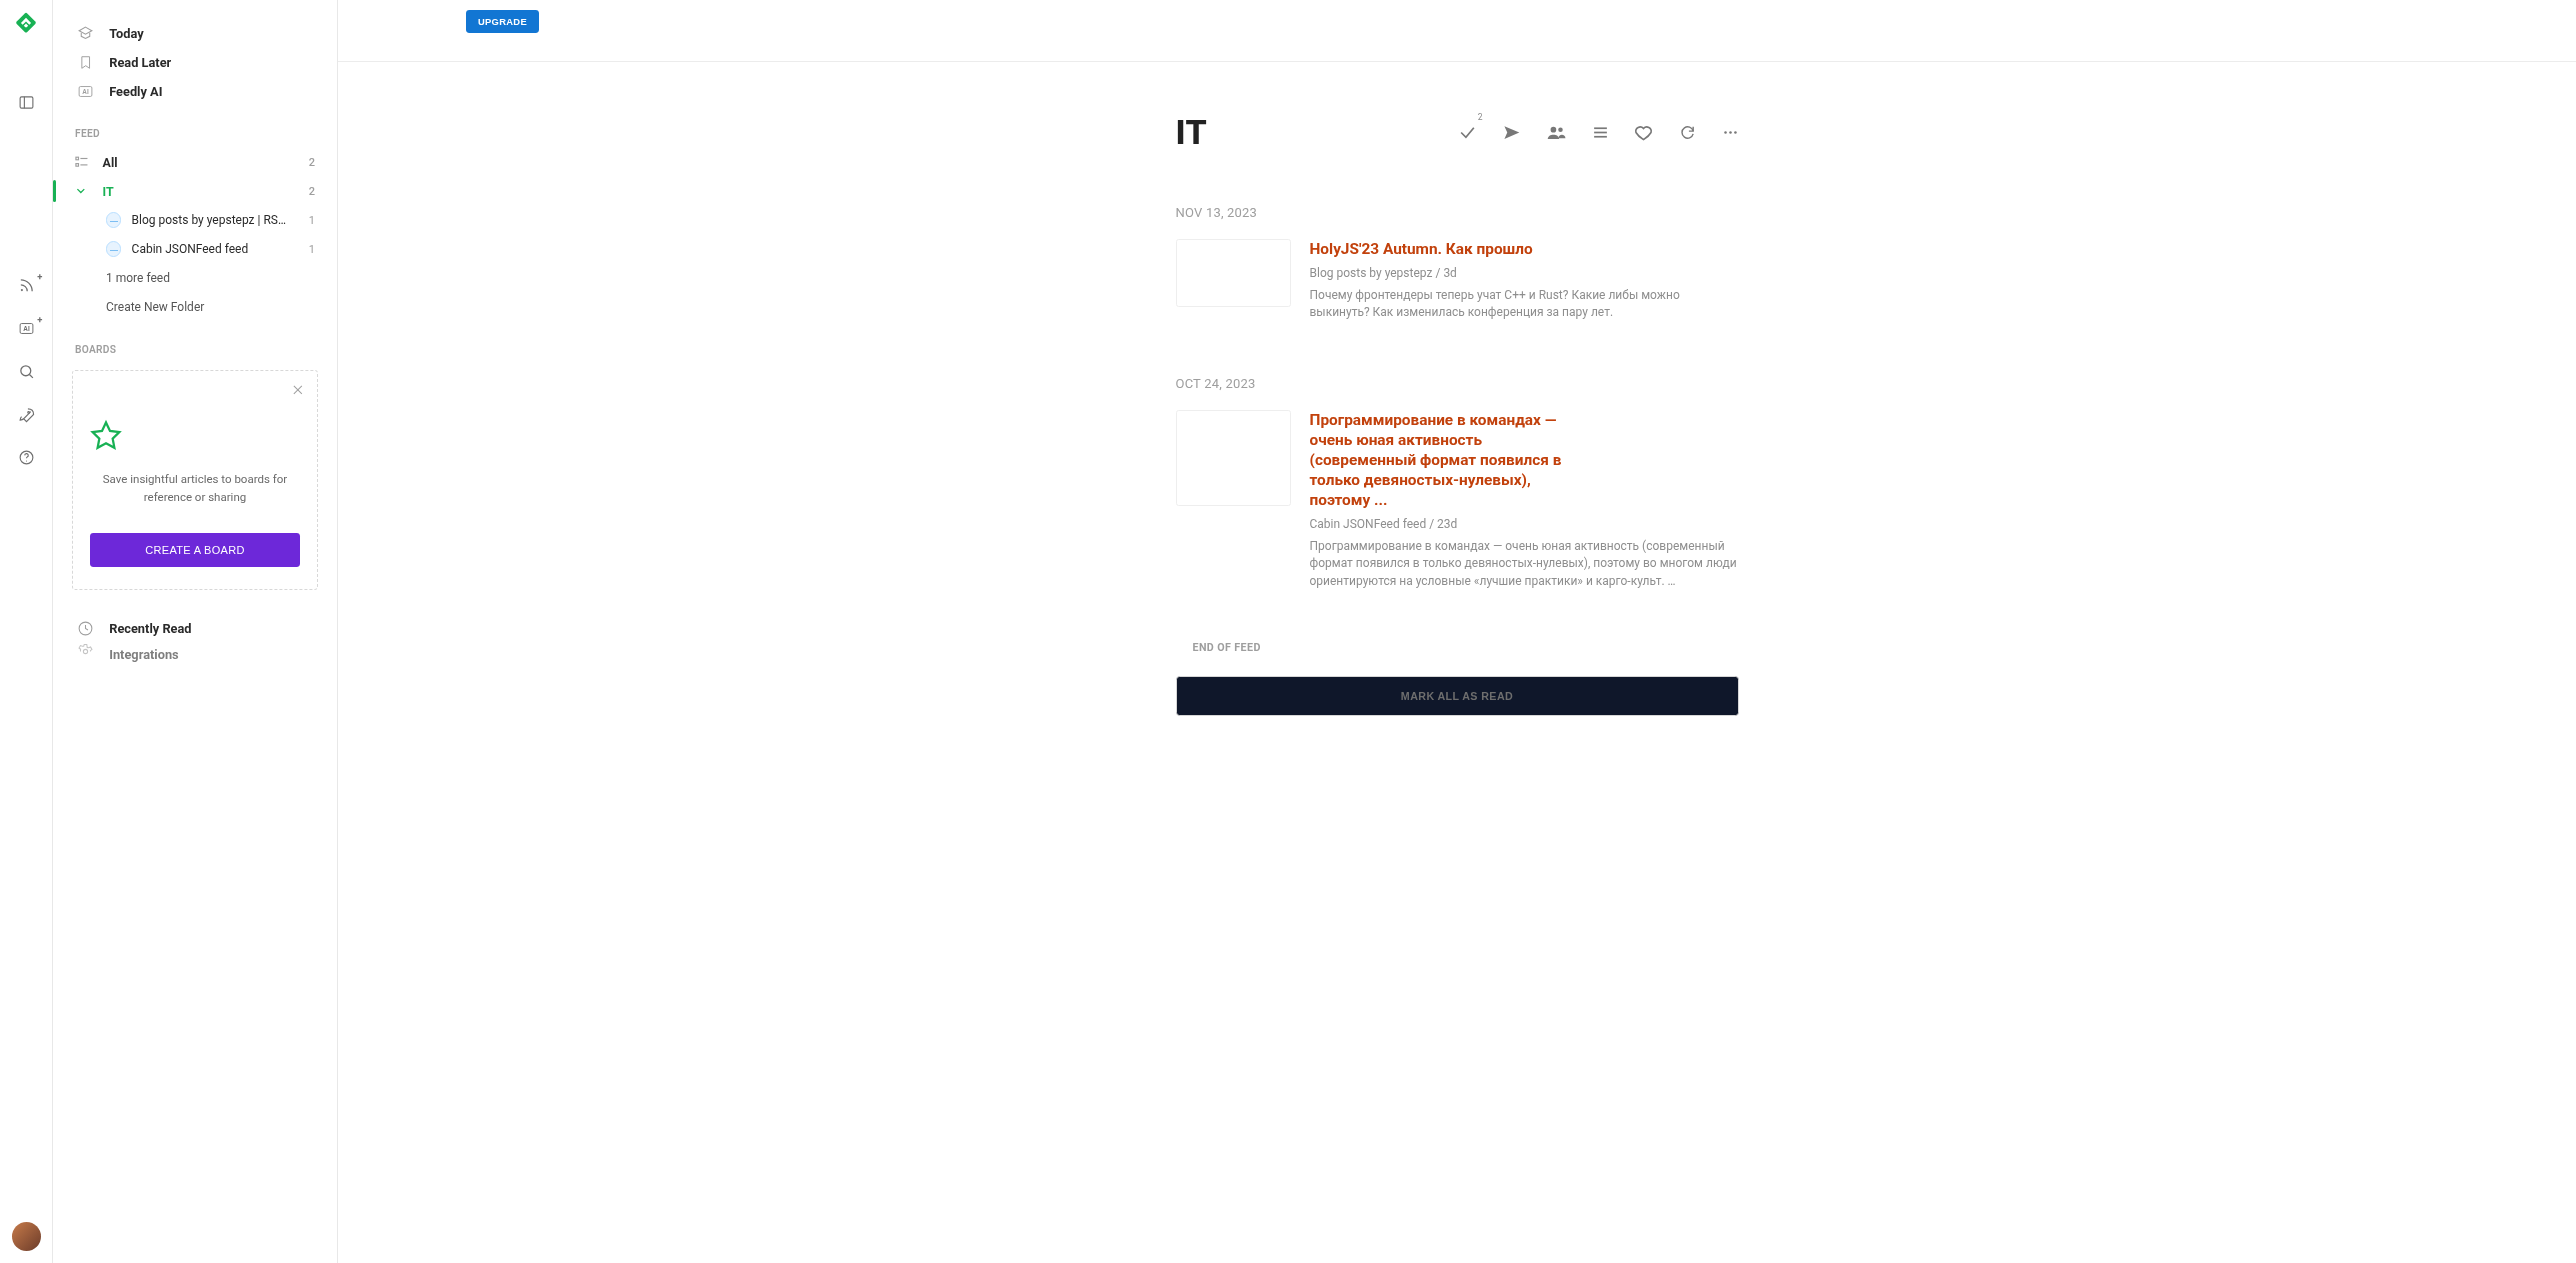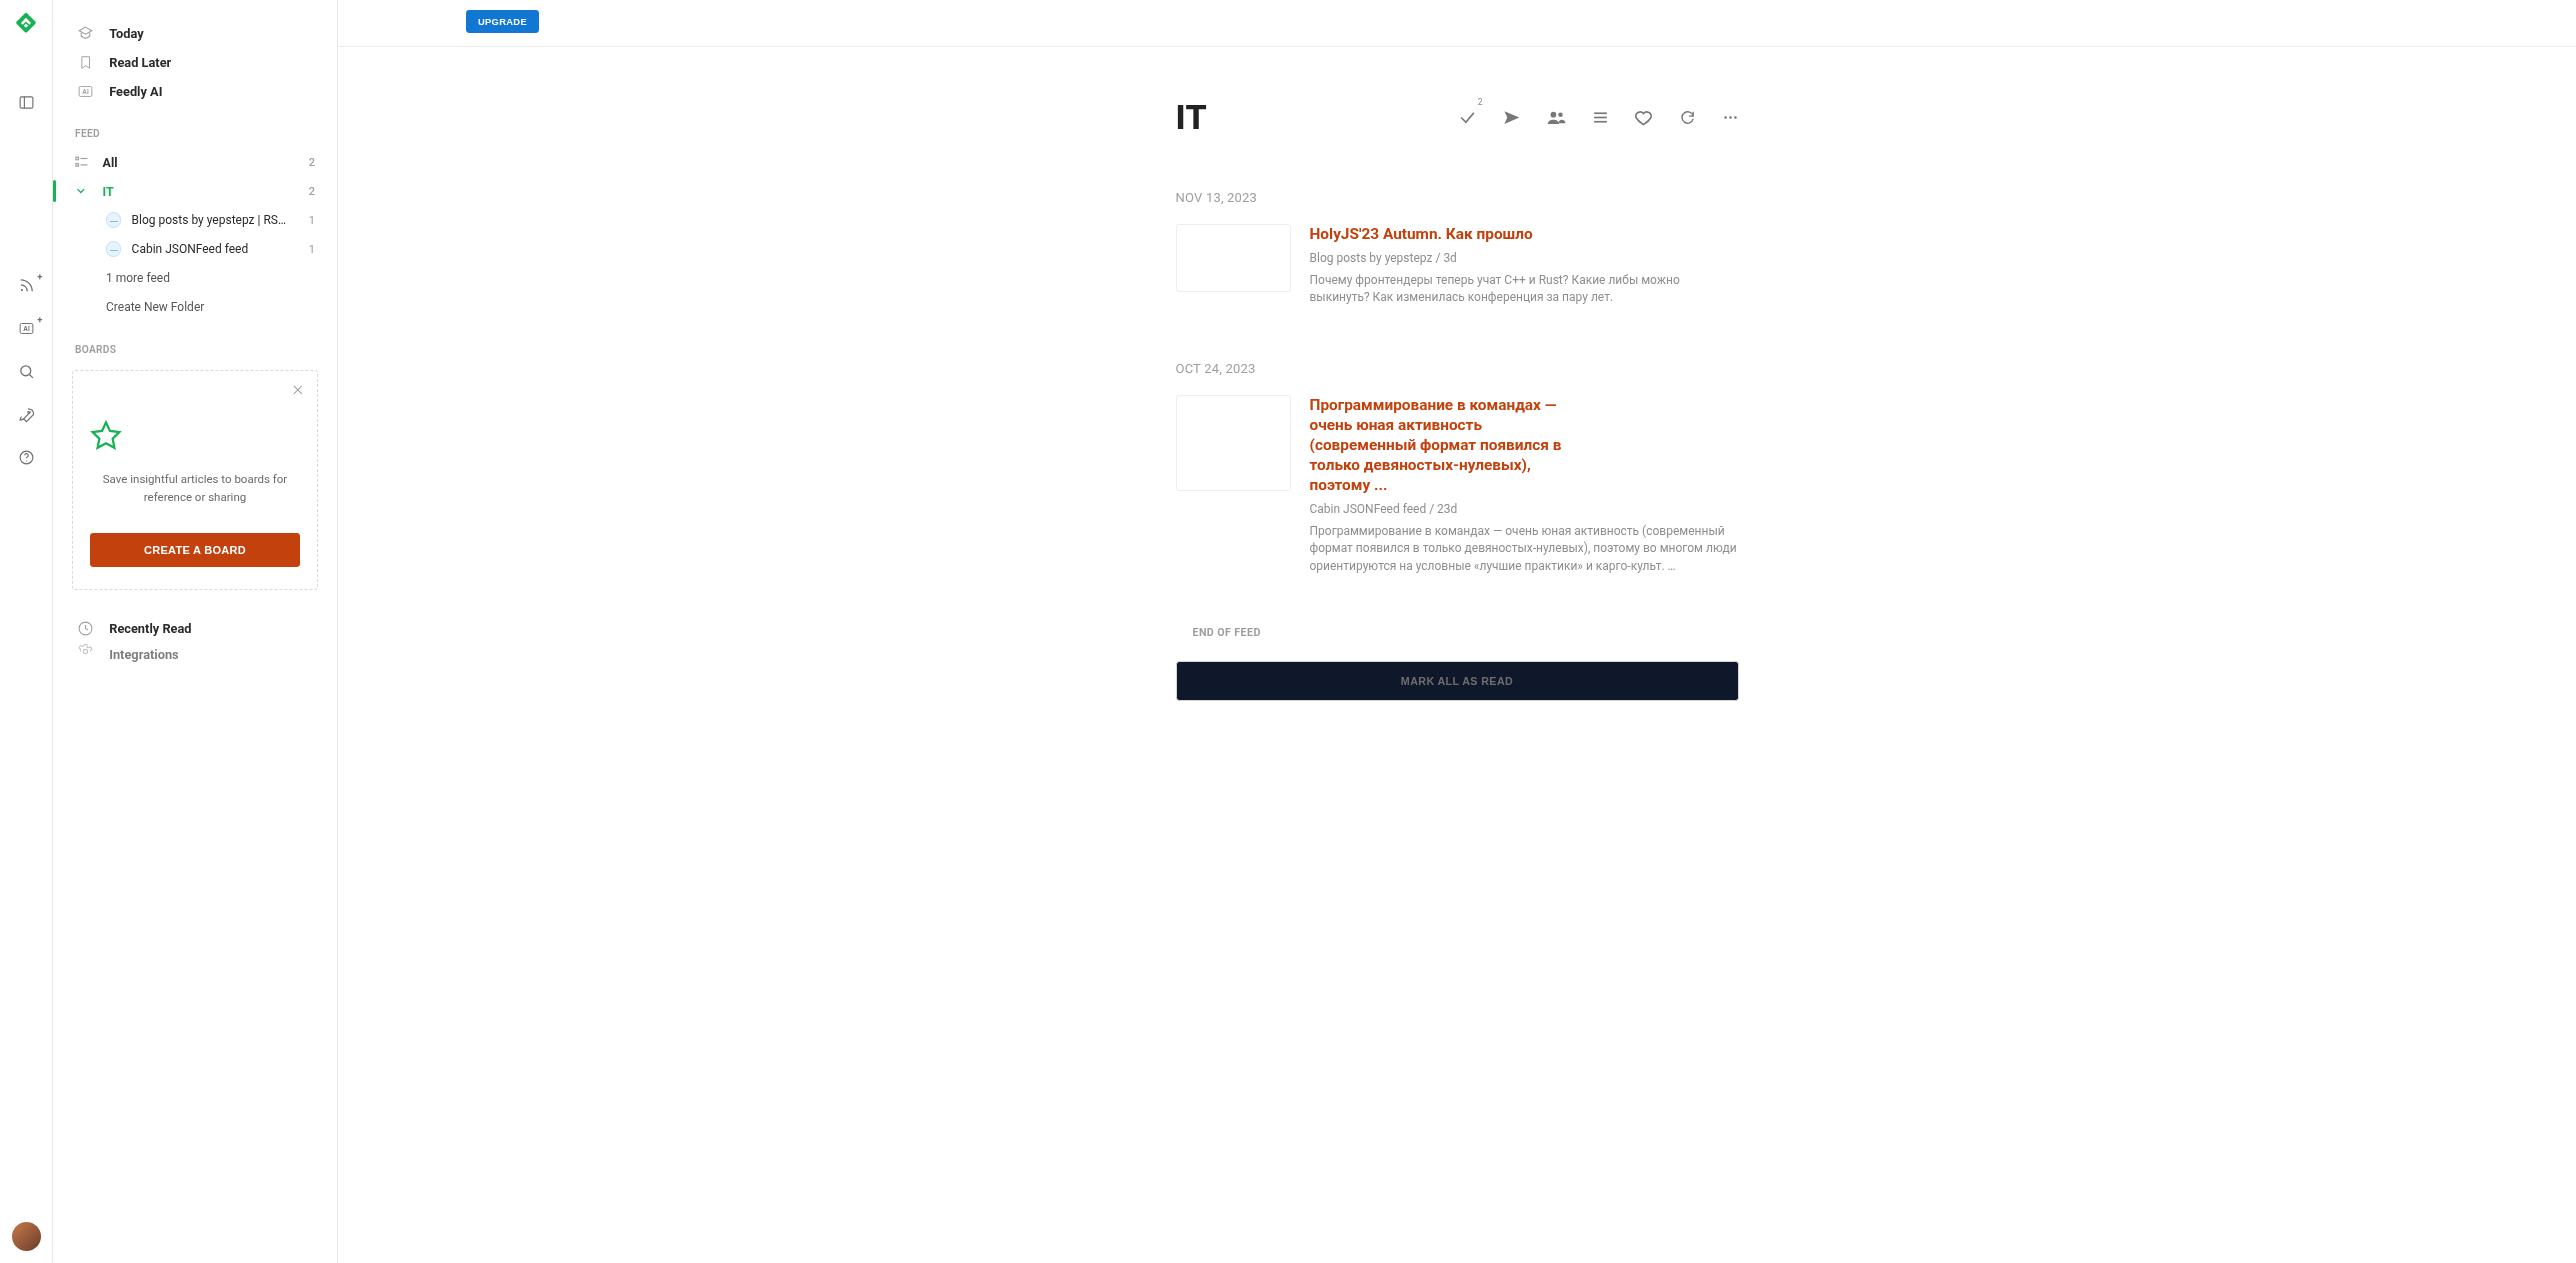--- a/index.html
+++ b/index.html
@@ -125,39 +125,39 @@
   }
   .boards-card .star {
     color:#18b154; margin:0 auto 20.5px auto;
   }
   .boards-card .msg {
     font-size:11.5px; color:#6a6a6a; line-height:1.5;
     margin:0 8.5px 27px 8.5px;
   }
   .boards-card .create-btn {
     display:block; width:100%;
-    background:#c2410c; color:#fff;
+    background:#6d28d9; color:#fff;
     border:none; border-radius:3.4px;
-    padding:11px 0; font-size:11px; font-weight:700; letter-spacing:0.3px;
+    padding:11px 0; font-size:11px; font-weight:400; letter-spacing:0.3px;
     cursor:pointer;
   }
   .sidebar-bottom {
     margin-top:24px;
   }
   .sidebar-bottom .nav-row { font-weight:700; }
   .sidebar-bottom .nav-row.dim { opacity:.6; }
 
   
   .main {
     flex:1;
     overflow-y:auto;
     position:relative;
   }
   .topbar {
-    height:47px;
+    height:62px;
     position:relative;
   }
   .upgrade {
     position:absolute; left:128px; top:10.2px;
     background:#1276d3; color:#fff;
     border:none; border-radius:3.4px;
     font-size:9.4px; font-weight:700; letter-spacing:0.3px;
     padding:6px 12px; cursor:pointer;
   }
   .topbar-sep {

